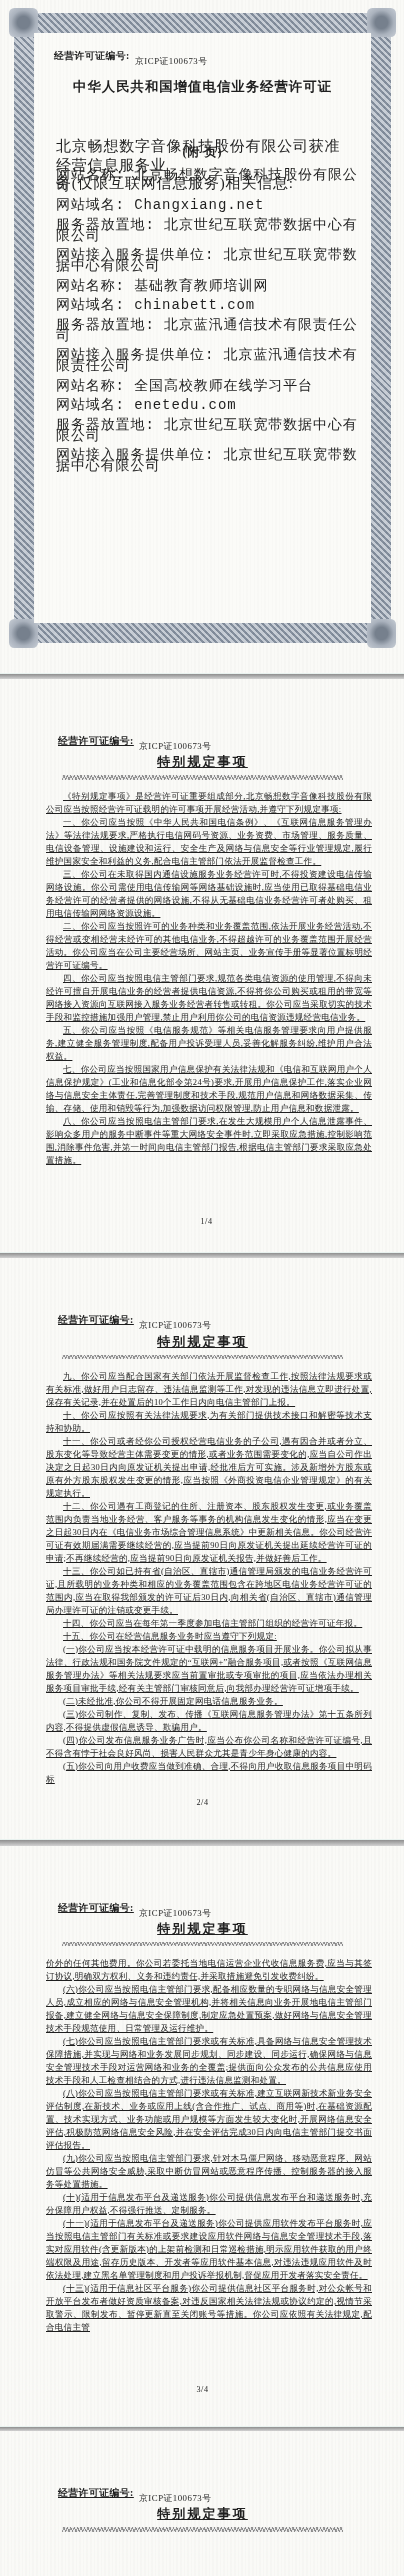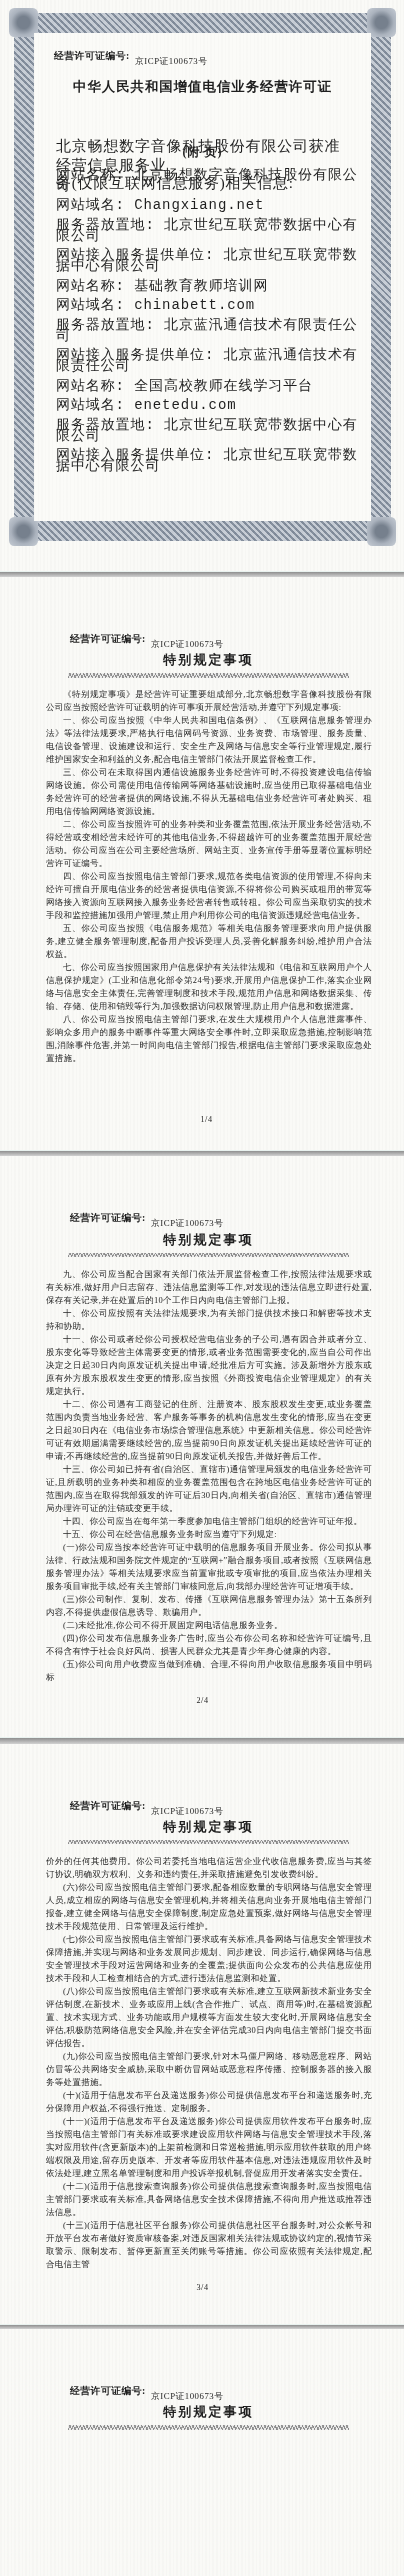--- a/index.html
+++ b/index.html
@@ -17,21 +17,21 @@
     background-image:repeating-linear-gradient(90deg, rgba(0,0,0,0.015) 0 1.5px, rgba(0,0,0,0) 1.5px 3.6px);
   }
   .sep{
     height:5.2px;
     background:linear-gradient(#8f8f8f,#d2d2d2);
     border-top:0.5px solid #e9f2ef;
   }
   .sep-thin{height:4.1px;}
 
   
-  #page1{height:571px;}
+  #page1{height:673px;}
   .guilloche{
     position:absolute;
     left:14.4px; right:14.4px; top:13.4px; bottom:30px;
     background:
       repeating-linear-gradient(45deg, rgba(122,133,148,0.85) 0 2.1px, rgba(200,206,214,0.9) 2.1px 4.6px),
       repeating-linear-gradient(-45deg, #9aa4b1 0 2.6px, #c8ced6 2.6px 5.7px);
   }
   .guilloche-inner{
     position:absolute;
     left:19.6px; right:19.6px; top:19.6px; bottom:19.6px;
@@ -64,38 +64,39 @@
   }
   .p1-items{position:absolute;left:56px;right:36px;top:170px;}
   .p1-item{font-size:14px;line-height:10.8px;letter-spacing:0.9px;margin-bottom:8.8px;font-family:Liberation Mono, monospace;}
 
   
   .prov-page{padding:0;}
   .prov-a{height:573px;}
   .prov-b{height:581px;}
   .prov-c{height:580px;}
   .prov-d{height:550px;}
-  .prov-head{padding:56px 0 0 12px;}
+  .prov-head{padding:56px 0 0 0;text-decoration:underline;}
   .prov-lic{margin-left:58px;white-space:nowrap;}
   .prov-lic .lic-label{font-size:9.8px;}
   .prov-lic .lic-no{transform:translateY(4.6px);}
   .prov-title{
     text-align:center;font-size:13px;font-weight:bold;letter-spacing:2.1px;
     margin-top:5.2px;
   }
   .zigzag{
     width:281px;height:4.6px;margin:4.1px auto 0 auto;
     background:
       repeating-linear-gradient(65deg, #8d8d8d 0 1px, rgba(0,0,0,0) 1px 3.1px),
       repeating-linear-gradient(-65deg, #9d9d9d 0 1px, rgba(230,230,230,0.7) 1px 3.1px);
   }
   .prov-body{margin:10.3px 33px 0 46px;text-align:justify;}
   .para{
     margin:0;font-size:8.5px;line-height:13px;letter-spacing:0.3px;
     text-indent:2em;
+    text-decoration:underline;
   }
   .para.noind{text-indent:0;}
   .pagenum{
     position:absolute;left:0;right:0;text-align:center;
     font-size:8.2px;letter-spacing:0.5px;
   }
   .prov-a .pagenum{bottom:26px;padding-left:8px;}
   .prov-b .pagenum{bottom:32px;margin-top:19px;}
   .prov-c .pagenum{bottom:32px;}
 </style>
@@ -184,22 +185,22 @@
     </div>
     <div class="prov-body">
         <p class="para">九、你公司应当配合国家有关部门依法开展监督检查工作,按照法律法规要求或有关标准,做好用户日志留存、违法信息监测等工作,对发现的违法信息立即进行处置,保存有关记录,并在处置后的10个工作日内向电信主管部门上报。</p>
         <p class="para">十、你公司应按照有关法律法规要求,为有关部门提供技术接口和解密等技术支持和协助。</p>
         <p class="para">十一、你公司或者经你公司授权经营电信业务的子公司,遇有因合并或者分立、股东变化等导致经营主体需要变更的情形,或者业务范围需要变化的,应当自公司作出决定之日起30日内向原发证机关提出申请,经批准后方可实施。涉及新增外方股东或原有外方股东股权发生变更的情形,应当按照《外商投资电信企业管理规定》的有关规定执行。</p>
         <p class="para">十二、你公司遇有工商登记的住所、注册资本、股东股权发生变更,或业务覆盖范围内负责当地业务经营、客户服务等事务的机构信息发生变化的情形,应当在变更之日起30日内在《电信业务市场综合管理信息系统》中更新相关信息。你公司经营许可证有效期届满需要继续经营的,应当提前90日向原发证机关提出延续经营许可证的申请;不再继续经营的,应当提前90日向原发证机关报告,并做好善后工作。</p>
         <p class="para">十三、你公司如已持有省(自治区、直辖市)通信管理局颁发的电信业务经营许可证,且所载明的业务种类和相应的业务覆盖范围包含在跨地区电信业务经营许可证的范围内,应当在取得我部颁发的许可证后30日内,向相关省(自治区、直辖市)通信管理局办理许可证的注销或变更手续。</p>
         <p class="para">十四、你公司应当在每年第一季度参加电信主管部门组织的经营许可证年报。</p>
         <p class="para">十五、你公司在经营信息服务业务时应当遵守下列规定:</p>
         <p class="para">(一)你公司应当按本经营许可证中载明的信息服务项目开展业务。你公司拟从事法律、行政法规和国务院文件规定的“互联网+”融合服务项目,或者按照《互联网信息服务管理办法》等相关法规要求应当前置审批或专项审批的项目,应当依法办理相关服务项目审批手续,经有关主管部门审核同意后,向我部办理经营许可证增项手续。</p>
+        <p class="para">(二)未经批准,你公司不得开展固定网电话信息服务业务。</p>
         <p class="para">(三)你公司制作、复制、发布、传播《互联网信息服务管理办法》第十五条所列内容,不得提供虚假信息诱导、欺骗用户。</p>
-        <p class="para">(二)未经批准,你公司不得开展固定网电话信息服务业务。</p>
         <p class="para">(四)你公司发布信息服务业务广告时,应当公布你公司名称和经营许可证编号,且不得含有悖于社会良好风尚、损害人民群众尤其是青少年身心健康的内容。</p>
         <p class="para">(五)你公司向用户收费应当做到准确、合理,不得向用户收取信息服务项目中明码标</p>
       </div>
     <div class="pagenum">2/4</div>
   </div>
 <div class="sep"></div>
   <div class="page prov-page prov-c">
     <div class="prov-head">
       <div class="prov-lic">
         <span class="lic-label">经营许可证编号:</span><span class="lic-no">京ICP证100673号</span>
@@ -208,21 +209,20 @@
       <div class="zigzag"></div>
     </div>
     <div class="prov-body">
         <p class="para noind">价外的任何其他费用。你公司若委托当地电信运营企业代收信息服务费,应当与其签订协议,明确双方权利、义务和违约责任,并采取措施避免引发收费纠纷。</p>
         <p class="para">(六)你公司应当按照电信主管部门要求,配备相应数量的专职网络与信息安全管理人员,成立相应的网络与信息安全管理机构,并将相关信息向业务开展地电信主管部门报备,建立健全网络与信息安全保障制度,制定应急处置预案,做好网络与信息安全管理技术手段规范使用、日常管理及运行维护。</p>
         <p class="para">(七)你公司应当按照电信主管部门要求或有关标准,具备网络与信息安全管理技术保障措施,并实现与网络和业务发展同步规划、同步建设、同步运行,确保网络与信息安全管理技术手段对运营网络和业务的全覆盖;提供面向公众发布的公共信息应使用技术手段和人工检查相结合的方式,进行违法信息监测和处置。</p>
         <p class="para">(八)你公司应当按照电信主管部门要求或有关标准,建立互联网新技术新业务安全评估制度,在新技术、业务或应用上线(含合作推广、试点、商用等)时,在基础资源配置、技术实现方式、业务功能或用户规模等方面发生较大变化时,开展网络信息安全评估,积极防范网络信息安全风险,并在安全评估完成30日内向电信主管部门提交书面评估报告。</p>
         <p class="para">(九)你公司应当按照电信主管部门要求,针对木马僵尸网络、移动恶意程序、网站仿冒等公共网络安全威胁,采取中断仿冒网站或恶意程序传播、控制服务器的接入服务等处置措施。</p>
         <p class="para">(十)(适用于信息发布平台及递送服务)你公司提供信息发布平台和递送服务时,充分保障用户权益,不得强行推送、定制服务。</p>
         <p class="para">(十一)(适用于信息发布平台及递送服务)你公司提供应用软件发布平台服务时,应当按照电信主管部门有关标准或要求建设应用软件网络与信息安全管理技术手段,落实对应用软件(含更新版本)的上架前检测和日常巡检措施,明示应用软件获取的用户终端权限及用途,留存历史版本、开发者等应用软件基本信息,对违法违规应用软件及时依法处理,建立黑名单管理制度和用户投诉举报机制,督促应用开发者落实安全责任。</p>
-        <p class="para">(十二)(适用于信息搜索查询服务)你公司提供信息搜索查询服务时,应当按照电信主管部门要求或有关标准,具备网络信息安全技术保障措施,不得向用户推送或推荐违法信息。</p>
         <p class="para">(十三)(适用于信息社区平台服务)你公司提供信息社区平台服务时,对公众帐号和开放平台发布者做好资质审核备案,对违反国家相关法律法规或协议约定的,视情节采取警示、限制发布、暂停更新直至关闭账号等措施。你公司应依照有关法律规定,配合电信主管</p>
       </div>
     <div class="pagenum">3/4</div>
   </div>
 <div class="sep sep-thin"></div>
   <div class="page prov-page prov-d">
     <div class="prov-head">
       <div class="prov-lic">
         <span class="lic-label">经营许可证编号:</span><span class="lic-no">京ICP证100673号</span>
       </div>

